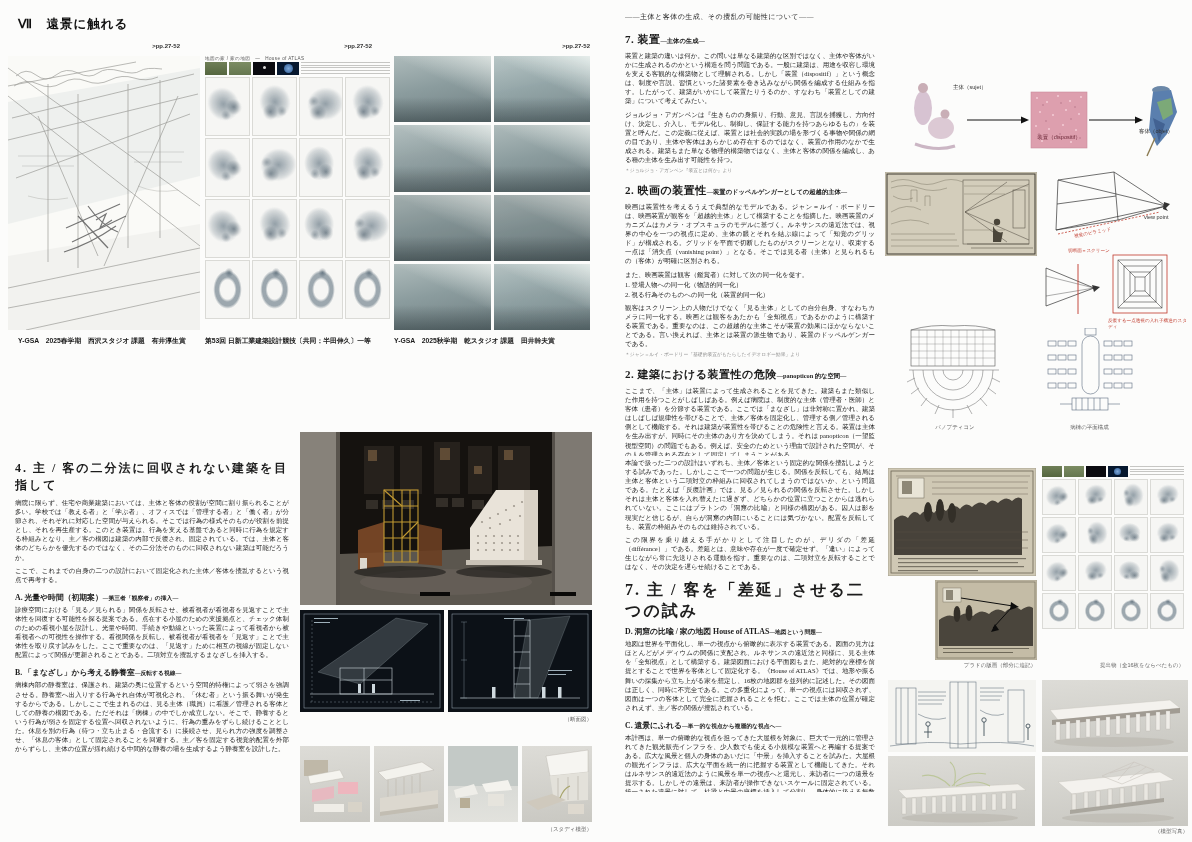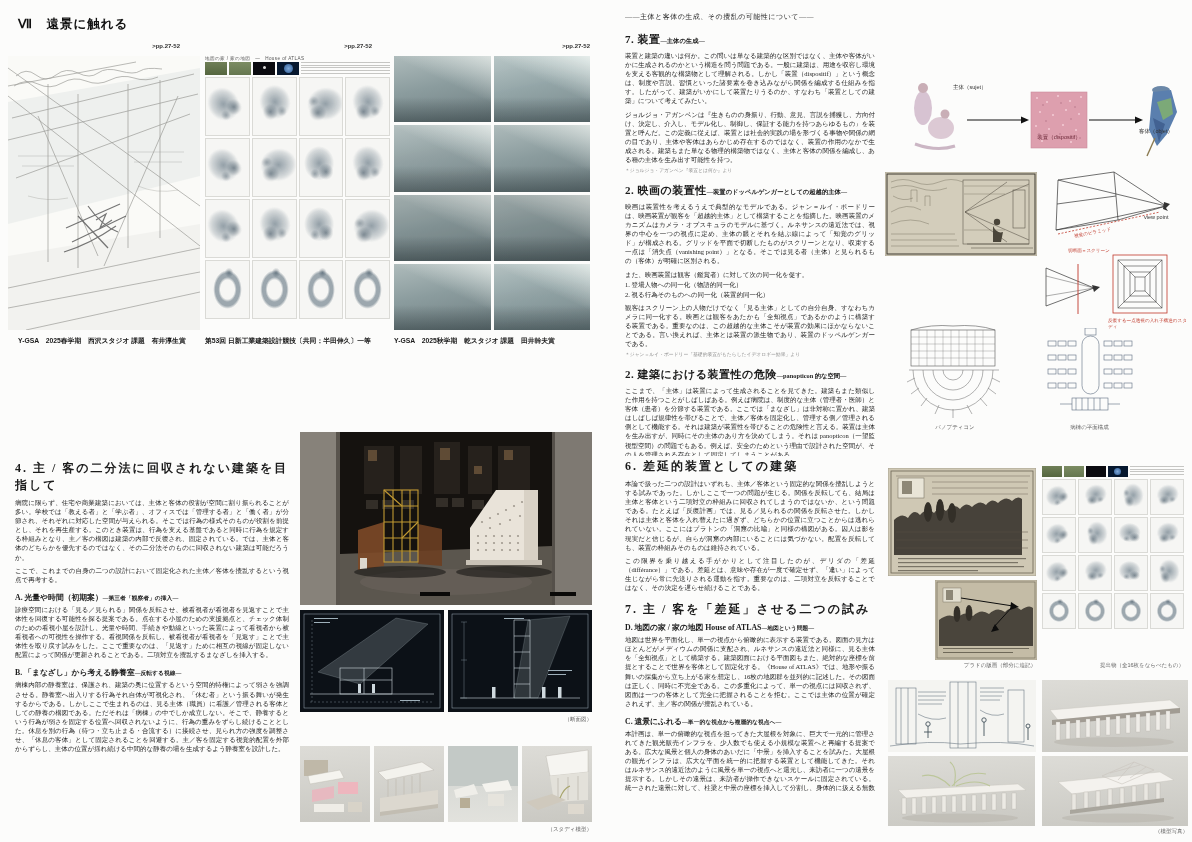--- a/index.html
+++ b/index.html
@@ -610,25 +610,24 @@
           </g>
         <polygon points="4,56 30,48 44,54 16,64" fill="#cfc9bd"></polygon>
         <rect x="46" y="58" width="16" height="10" fill="#ded9cf"></rect>
         <path d="M38,52 q4,-10 10,-12" stroke="#a7a46b" stroke-width="1.2" fill="none"></path>
       </svg>
     </div>
   </div>
   <div class="tinycap" style="left:488px;top:826px;width:104px;text-align:right">（スタディ模型）</div>
 
   <div class="essay" style="left:625px;top:458px;width:250px;height:334px">
-    <div class="sec-h" style="font-size:12px;letter-spacing:2px;margin-top:0">6. 差延的装置としての建築</div>
     <p>本論で扱った二つの設計はいずれも、主体／客体という固定的な関係を攪乱しようとする試みであった。しかしここで一つの問題が生じる。関係を反転しても、結局は主体と客体という二項対立の枠組みに回収されてしまうのではないか、という問題である。たとえば「反復計画」では、見る／見られるの関係を反転させた。しかしそれは主体と客体を入れ替えたに過ぎず、どちらかの位置に立つことからは逃れられていない。ここにはプラトンの「洞窟の比喩」と同様の構図がある。囚人は影を現実だと信じるが、自らが洞窟の内部にいることには気づかない。配置を反転しても、装置の枠組みそのものは維持されている。</p>
     <p>この限界を乗り越える手がかりとして注目したのが、デリダの「差延（différance）」である。差延とは、意味や存在が一度で確定せず、「違い」によって生じながら常に先送りされる運動を指す。重要なのは、二項対立を反転することではなく、その決定を遅らせ続けることである。</p>
-    <div class="sec-h" style="font-size:12px;letter-spacing:2px">7. 主 / 客を「差延」させる二つの試み</div>
-    <div class="subh" style="margin-top:4px"><span>D. 地図の家 / 家の地図 House of ATLAS</span><span class="range">—地図という問題—</span></div>
+    <div class="sec-h" style="font-size:16px;letter-spacing:2px">7. 主 / 客を「差延」させる二つの試み</div>
+    <div class="subh" style="margin-top:4px"><span>D. 洞窟の比喩 / 家の地図 House of ATLAS</span><span class="range">—地図という問題—</span></div>
     <p>地図は世界を平面化し、単一の視点から俯瞰的に表示する装置である。図面の見方はほとんどがメディウムの関係に支配され、ルネサンスの遠近法と同様に、見る主体を「全知視点」として構築する。建築図面における平面図もまた、絶対的な座標を前提とすることで世界を客体として固定化する。《House of ATLAS》では、地形や振る舞いの採集から立ち上がる家を想定し、16枚の地図群を並列的に記述した。その図面は正しく、同時に不完全である。この多重化によって、単一の視点には回収されず、図面は一つの客体として完全に把握されることを拒む。ここでは主体の位置が確定されえず、主／客の関係が攪乱されている。</p>
     <div class="subh"><span>C. 遠景にふれる</span><span class="range">—単一的な視点から複層的な視点へ—</span></div>
     <p>本計画は、単一の俯瞰的な視点を担ってきた大屋根を対象に、巨大で一元的に管理されてきた観光販売インフラを、少人数でも使える小規模な装置へと再編する提案である。広大な風景と個人の身体のあいだに「中景」を挿入することを試みた。大屋根の観光インフラは、広大な平面を統一的に把握する装置として機能してきた。それはルネサンス的遠近法のように風景を単一の視点へと還元し、来訪者に一つの遠景を提示する。しかしその遠景は、来訪者が操作できないスケールに固定されている。統一された遠景に対して、柱梁と中景の座標を挿入して分割し、身体的に扱える無数の近景を重ねることで、遠景と近景のあいだの関係をずらし続ける。単一的な視点を解体し、複層的なまなざしを挿入することを意図した。</p>
 
   </div>
 
   <div class="fig paper" style="left:888px;top:468px;width:148px;height:108px;background:#cfc8b4">
     <svg viewBox="0 0 148 108" width="148" height="108">
       <rect x="3" y="3" width="142" height="102" fill="none" stroke="#6b6454" stroke-width="0.8"></rect>
       <rect x="10" y="10" width="26" height="20" fill="#e9e5d7" stroke="#6b6454" stroke-width="0.5"></rect>

